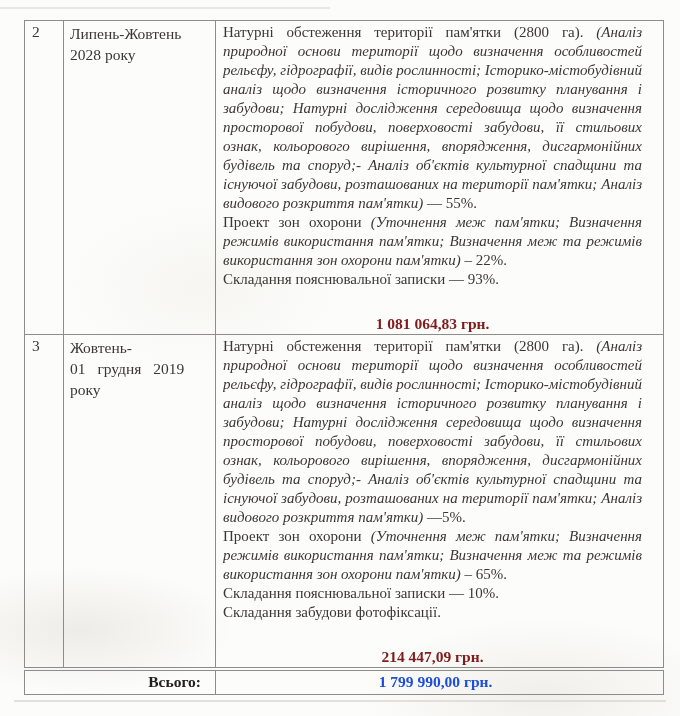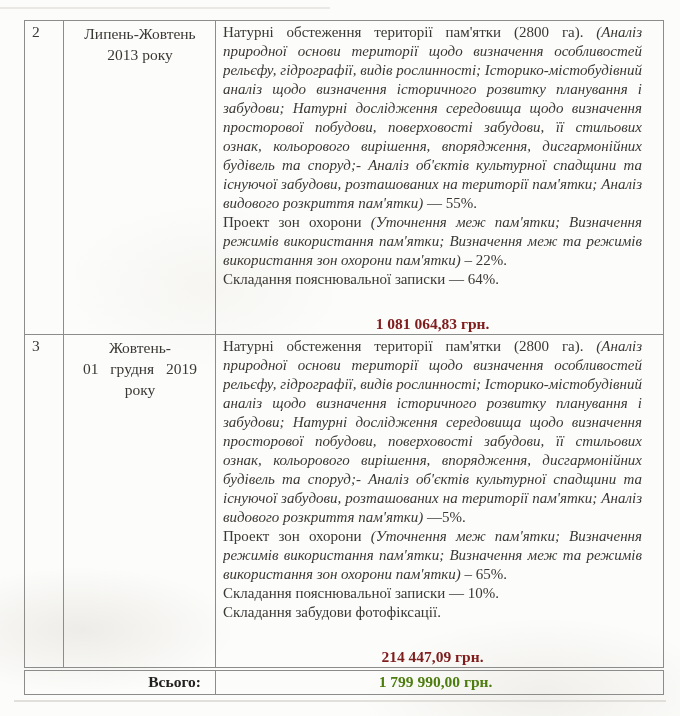--- a/index.html
+++ b/index.html
@@ -31,21 +31,21 @@
     position: absolute; left: 24px; top: 20px; width: 639px;
     border-collapse: collapse; table-layout: fixed;
     border: 1px solid #7e7e7c;
   }
   td {
     border: 1px solid #8c8c8a;
     vertical-align: top;
     padding: 0;
   }
   .num-cell   { padding: 2px 0 0 7px; font-size: 15.5px; }
-  .period-cell{ padding: 2px 5px 0 6px; font-size: 15.5px; line-height: 21px; text-align: center; }
+  .period-cell{ padding: 2px 5px 0 6px; font-size: 15.5px; line-height: 21px; }
   .desc-cell  { padding: 0; }
   .wrap {
     position: relative; overflow: hidden;
     margin: 2px 21px 1px 7px;
   }
   .wrap.r2 { height: 310px; }
   .wrap.r3 { height: 329px; }
   .para {
     text-align: justify;
     font-size: 15px;
@@ -72,21 +72,21 @@
     padding: 1px 14px 2px 8px;
     font-weight: bold;
     font-size: 15.5px;
     color: #232220;
   }
   .total-amount {
     text-align: center;
     padding: 1px 8px 2px 0;
     font-weight: bold;
     font-size: 15.5px;
-    color: #4d7c0f;
+    color: #1d4ed8;
   }
 </style>
 </head>
 <body>
 
 <div class="artifact-top"></div>
 <div class="artifact-bottom"></div>
 
 <table class="doc">
   <colgroup>
@@ -95,27 +95,27 @@
     <col style="width:448px">
   </colgroup>
 
   <tbody>
       <tr>
     <td class="num-cell">
       <span>2</span>
     </td>
     <td class="period-cell">
       <span class="period-line">Липень-Жовтень</span>
-      <span class="period-line">2013 року</span>
+      <span class="period-line">2028 року</span>
     </td>
     <td class="desc-cell">
       <div class="wrap r2">
         <div class="para"><span>Натурні обстеження території пам'ятки (2800 га). </span><span class="it">(Аналіз природної основи території щодо визначення особливостей рельєфу, гідрографії, видів рослинності; Історико-містобудівний аналіз щодо визначення історичного розвитку планування і забудови; Натурні дослідження середовища щодо визначення просторової побудови, поверховості забудови, її стильових ознак, кольорового вирішення, впорядження, дисгармонійних будівель та споруд;- Аналіз об'єктів культурної спадщини та існуючої забудови, розташованих на території пам'ятки;  Аналіз видового розкриття пам'ятки)</span><span> — 55%.</span></div>
         <div class="para"><span>Проект зон охорони </span><span class="it">(Уточнення меж пам'ятки; Визначення режимів використання пам'ятки;  Визначення меж та режимів використання зон охорони пам'ятки)</span><span> – 22%.</span></div>
-        <div class="para">Складання пояснювальної записки — 64%.</div>
+        <div class="para">Складання пояснювальної записки — 93%.</div>
         <div class="amount">1 081 064,83 грн.</div>
       </div>
     </td>
   </tr>
 
   <tr>
     <td class="num-cell">
       <span>3</span>
     </td>
     <td class="period-cell">

